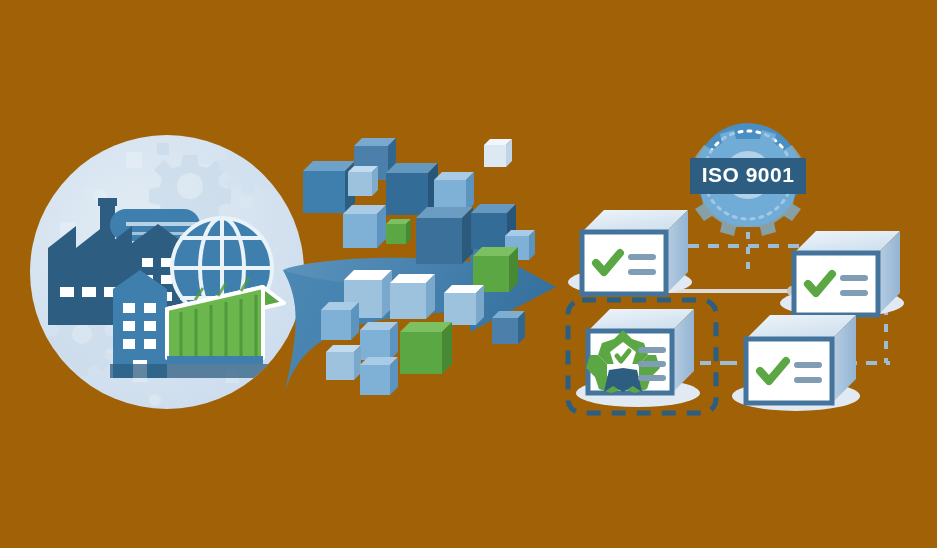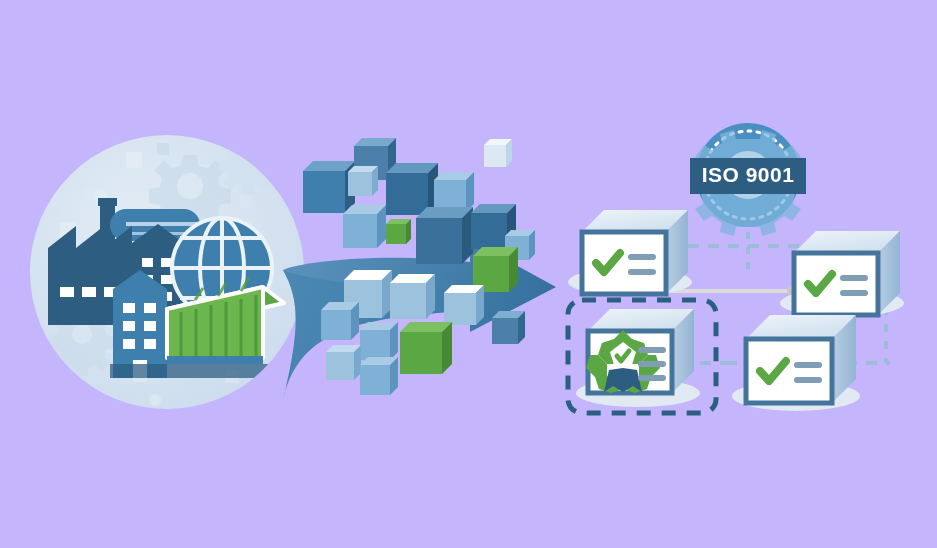--- a/index.html
+++ b/index.html
@@ -1,17 +1,17 @@
 <!DOCTYPE html>
 <html><head>
 <meta charset="utf-8">
 <style>
   html,body{margin:0;padding:0;background:#ffffff;}
   body{width:937px;height:548px;overflow:hidden;font-family:"Liberation Sans",sans-serif;}
-  #stage{position:relative;width:937px;height:548px;background:#c4b5fd;}
+  #stage{position:relative;width:937px;height:548px;background:#a16207;}
   svg{display:block;}
   .iso-text{
     font-family:"Liberation Sans",sans-serif;
     font-weight:bold;
     font-size:21px;
     fill:#ffffff;
     letter-spacing:0.5px;
   }
 </style>
 </head>

